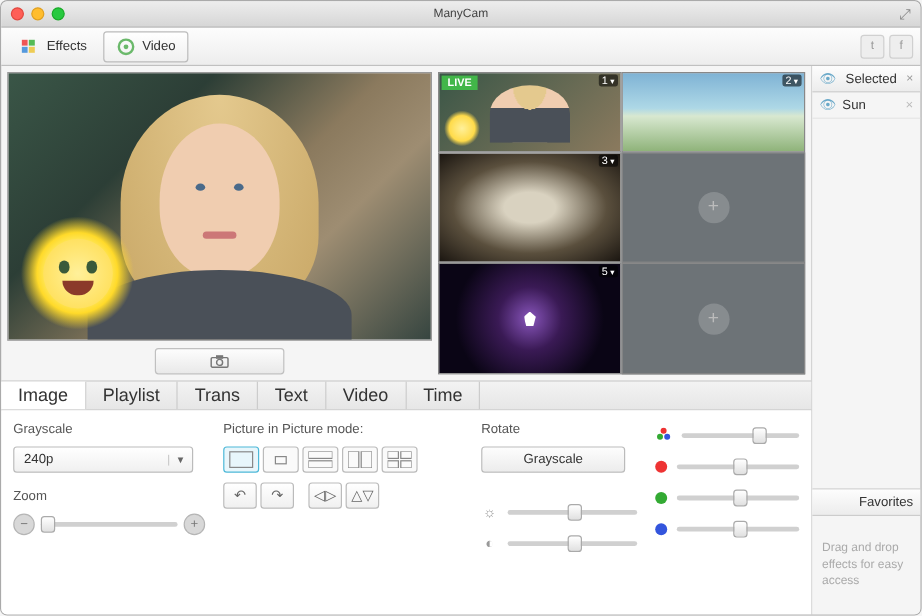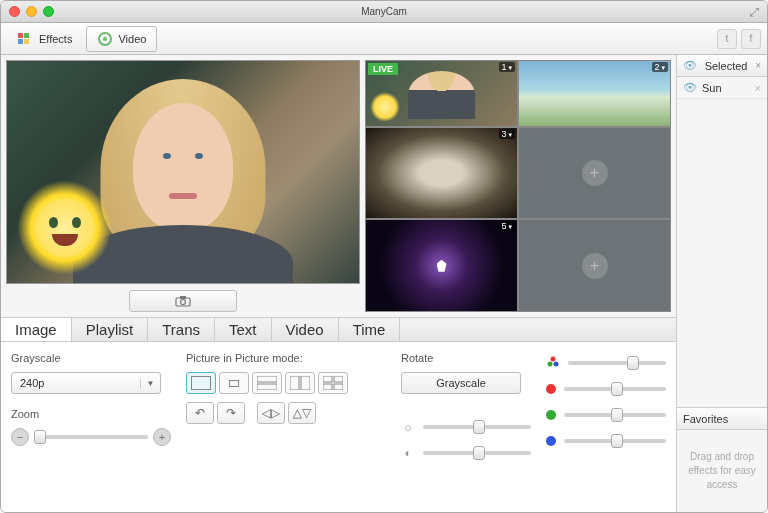--- a/index.html
+++ b/index.html
@@ -75,21 +75,21 @@
 .adj-ico{width:14px;color:#999;font-size:12px;text-align:center}
 .slider{flex:1;position:relative;height:4px;background:#d0d0d0;border-radius:2px;min-width:95px}
 .slider-thumb{position:absolute;top:-5px;width:12px;height:14px;background:linear-gradient(#fff,#e0e0e0);border:1px solid #aaa;border-radius:3px}
 .rgb-ico{width:10px;height:10px;border-radius:50%}
 .right-panel{width:115px;background:#f5f5f5;display:flex;flex-direction:column}
 .panel-header{height:22px;background:linear-gradient(#fdfdfd,#ececec);border-bottom:1px solid #ccc;display:flex;align-items:center;padding:0 6px;gap:5px}
 .panel-header .eye-ico{font-size:11px;color:#6aa9c9}
 .panel-header .x{color:#999;font-size:10px;cursor:pointer}
 .effect-item{display:flex;align-items:center;padding:4px 6px;gap:5px;border-bottom:1px solid #e5e5e5}
 .fav-section{border-top:1px solid #ccc}
-.fav-hint{padding:20px 8px;text-align:center;color:#aaa;font-size:10px;line-height:1.4}
+.fav-hint{padding:20px 8px;color:#aaa;font-size:10px;line-height:1.4}
 .spacer{flex:1}
 </style>
 </head>
 <body>
 
 <div class="titlebar">
   <div class="traffic">
     <div class="tl r"></div>
     <div class="tl y"></div>
     <div class="tl g"></div>
@@ -307,18 +307,18 @@
     </div>
     <div class="effect-item">
       <span class="eye-ico" style="color:#6aa9c9">👁</span>
       <span>Sun</span>
       <span style="flex:1"></span>
       <span class="x" style="color:#bbb">×</span>
     </div>
     <div class="spacer"></div>
     <div class="fav-section">
       <div class="panel-header">
-        <span style="flex:1;text-align:left">Favorites</span>
+        <span style="flex:1;text-align:right">Favorites</span>
       </div>
       <div class="fav-hint">Drag and drop effects for easy access</div>
     </div>
   </div>
 </div>
 
 </body></html>

